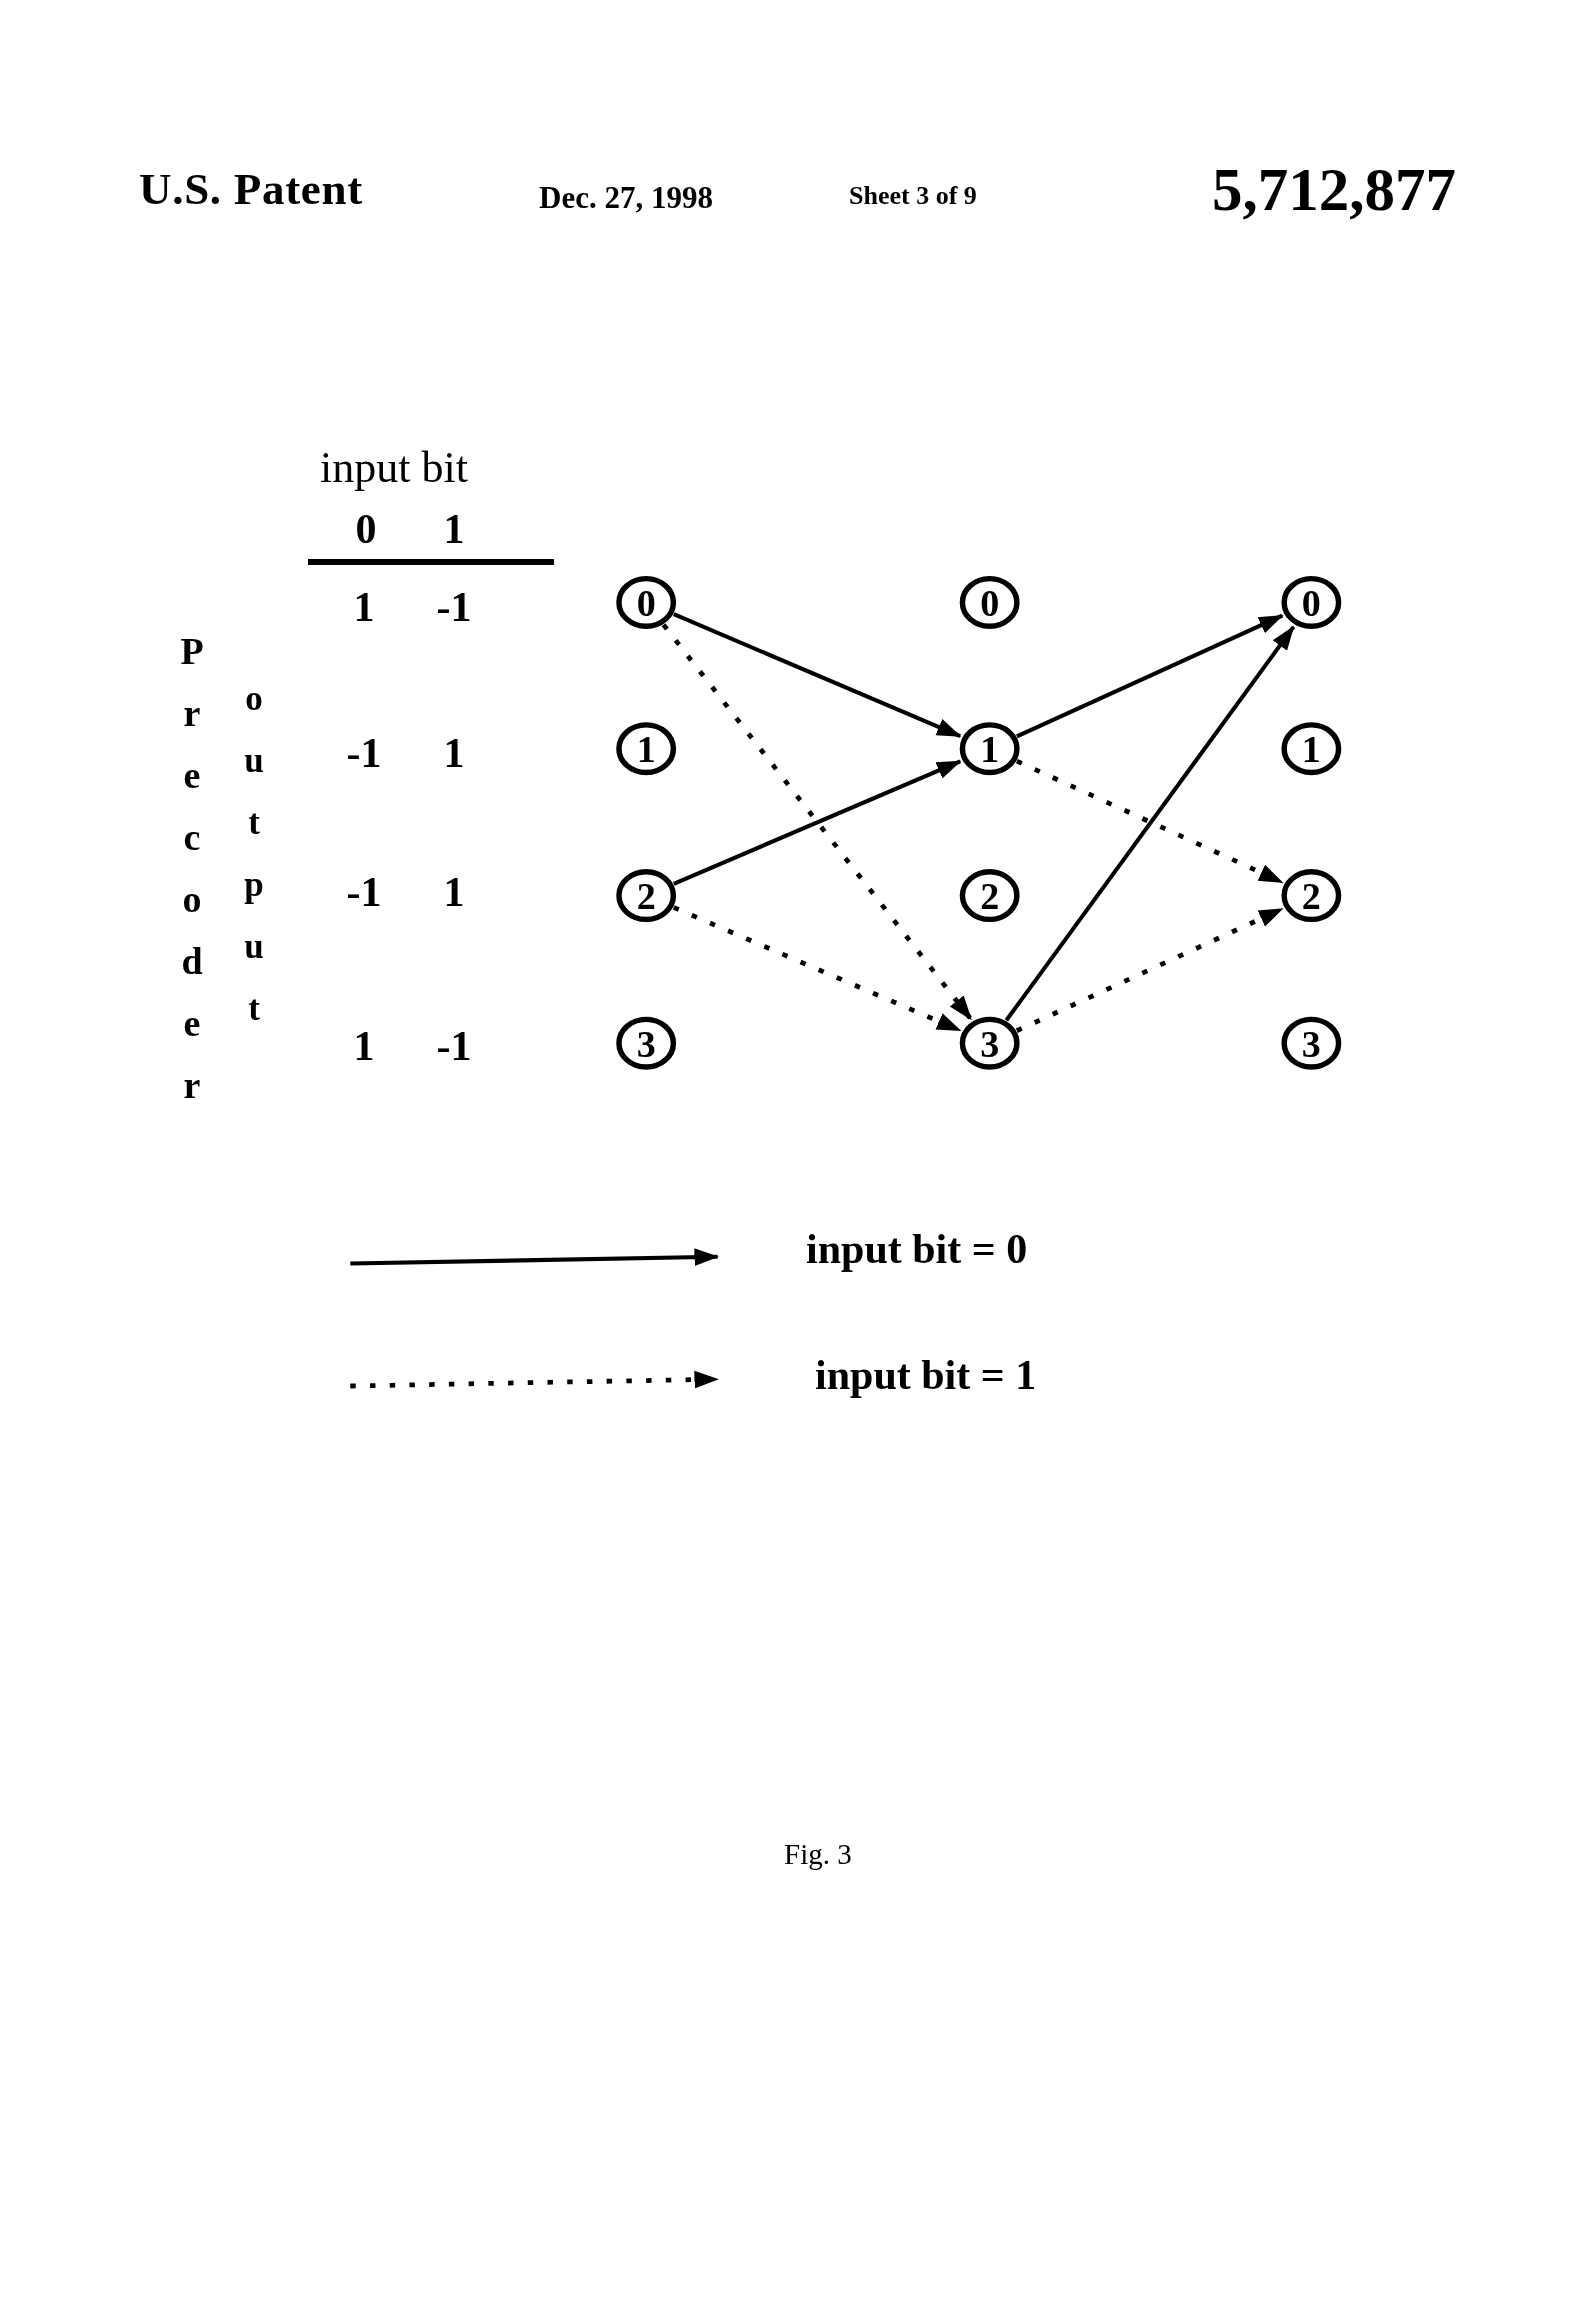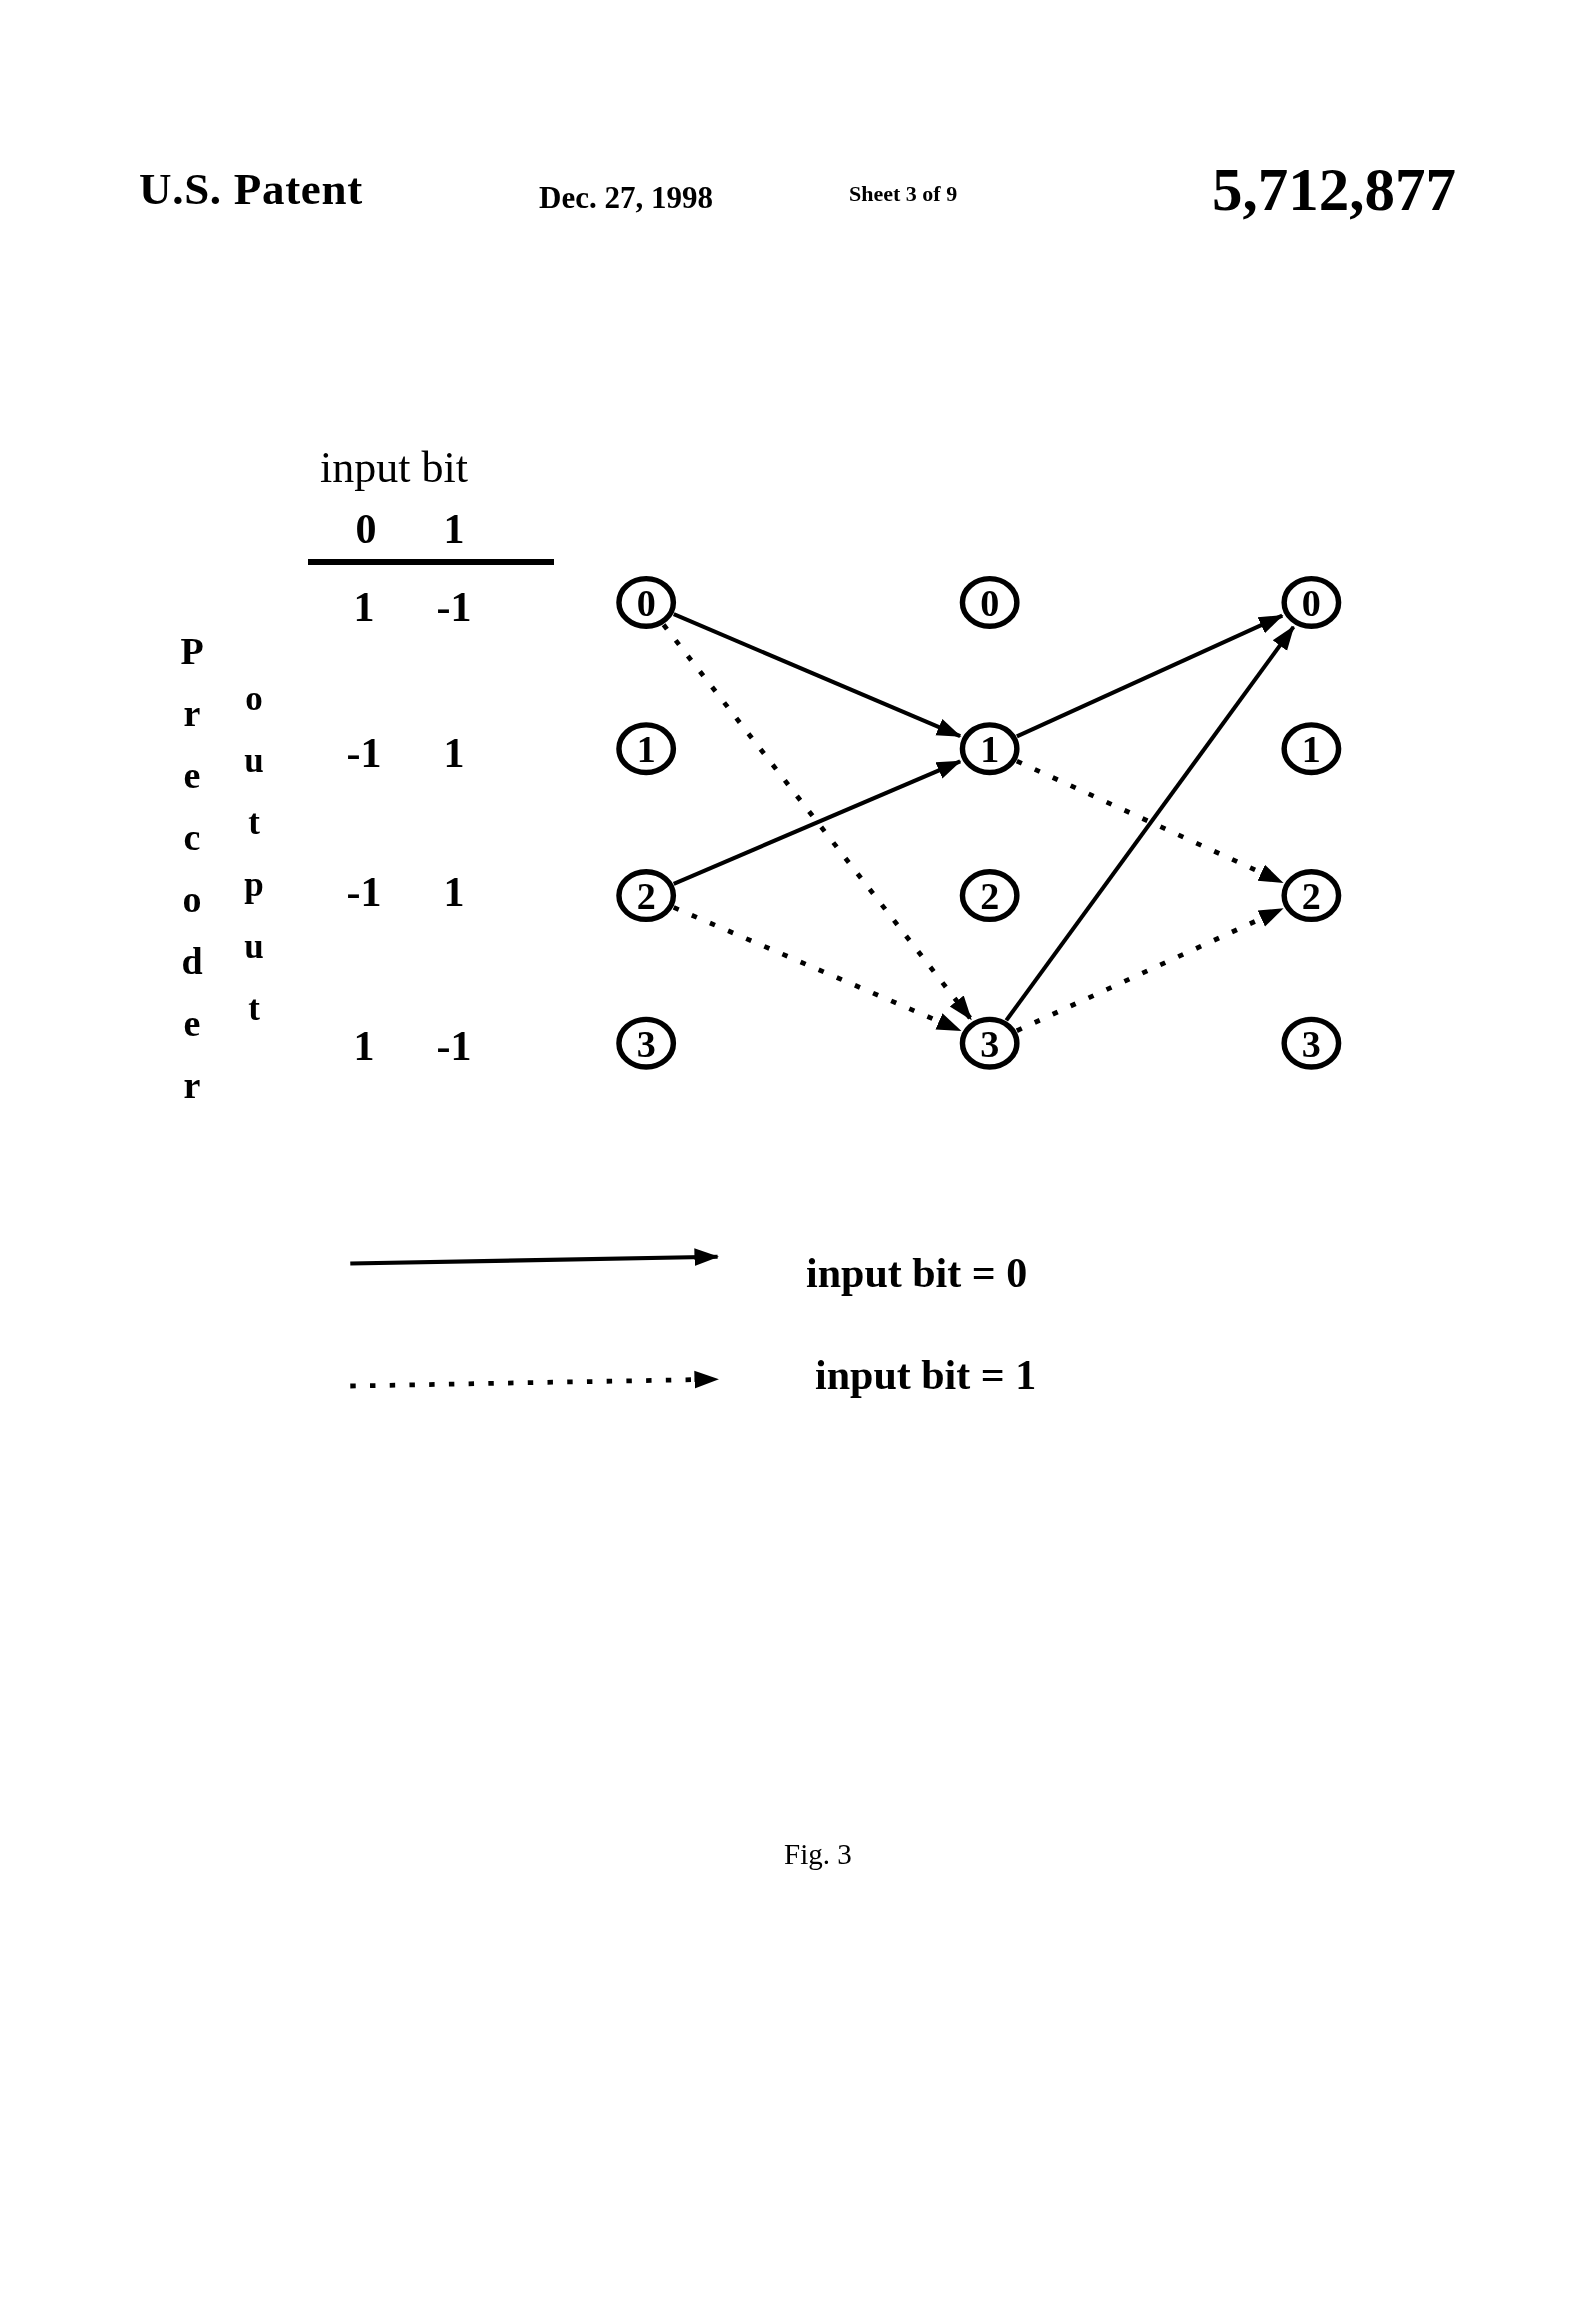--- a/index.html
+++ b/index.html
@@ -6,21 +6,21 @@
   html,body { background:#ffffff; }
   body {
     width:1578px; height:2319px; position:relative; overflow:hidden;
     font-family:"Liberation Serif", serif; color:#000;
   }
   .abs { position:absolute; }
 
   
   .hdr-title  { left:139px;  top:163px; font-size:45px; font-weight:bold; letter-spacing:0.7px; }
   .hdr-date   { left:539px;  top:180px; font-size:31px; font-weight:bold; }
-  .hdr-sheet  { left:849px; top:181px; font-size:22px; font-weight:bold; }
+  .hdr-sheet  { left:849px; top:181px; font-size:26px; font-weight:bold; }
   .hdr-num    { left:1212px; top:155px; font-size:61px; font-weight:bold; }
 
   
   .tbl-title    { left:320px; top:442px; font-size:44px; font-weight:normal; }
   .tbl-colhead  { top:505px; width:82px; text-align:center; font-size:42px; font-weight:bold; }
   .ch0 { left:325px; }
   .ch1 { left:413px; }
   .tbl-underline { left:308px; top:559px; width:246px; height:6.1px; background:#000; }
   .tbl-cell { width:88px; text-align:center; font-size:42px; font-weight:bold; line-height:1.1; }
   .cA { left:320px; } .cB { left:410px; }
@@ -37,21 +37,21 @@
     font-family:"Liberation Serif", serif; font-size:56px; font-weight:bold;
     text-anchor:middle; fill:#000;
   }
   .edge   { stroke:#000; fill:none; }
   .solid  { stroke-width:6px; }
   .dotted { stroke-width:7px; stroke-dasharray:8 21; }
   .node-circle { fill:#ffffff; stroke:#000; stroke-width:8px; }
 
   
   .legend-label { left:806px; font-size:42px; font-weight:bold; }
-  .ll0 { top:1225px;margin-top:24px; }
+  .ll0 { top:1225px; }
   .ll1 { top:1351px;margin-left:9px; }
   .fig-caption { left:784px; top:1838px; font-size:29px; }
 </style>
 </head>
 <body>
 
 <div class="abs hdr-title">U.S. Patent</div>
 <div class="abs hdr-date">Dec. 27, 1998</div>
 <div class="abs hdr-sheet">Sheet 3 of 9</div>
 <div class="abs hdr-num">5,712,877</div>

